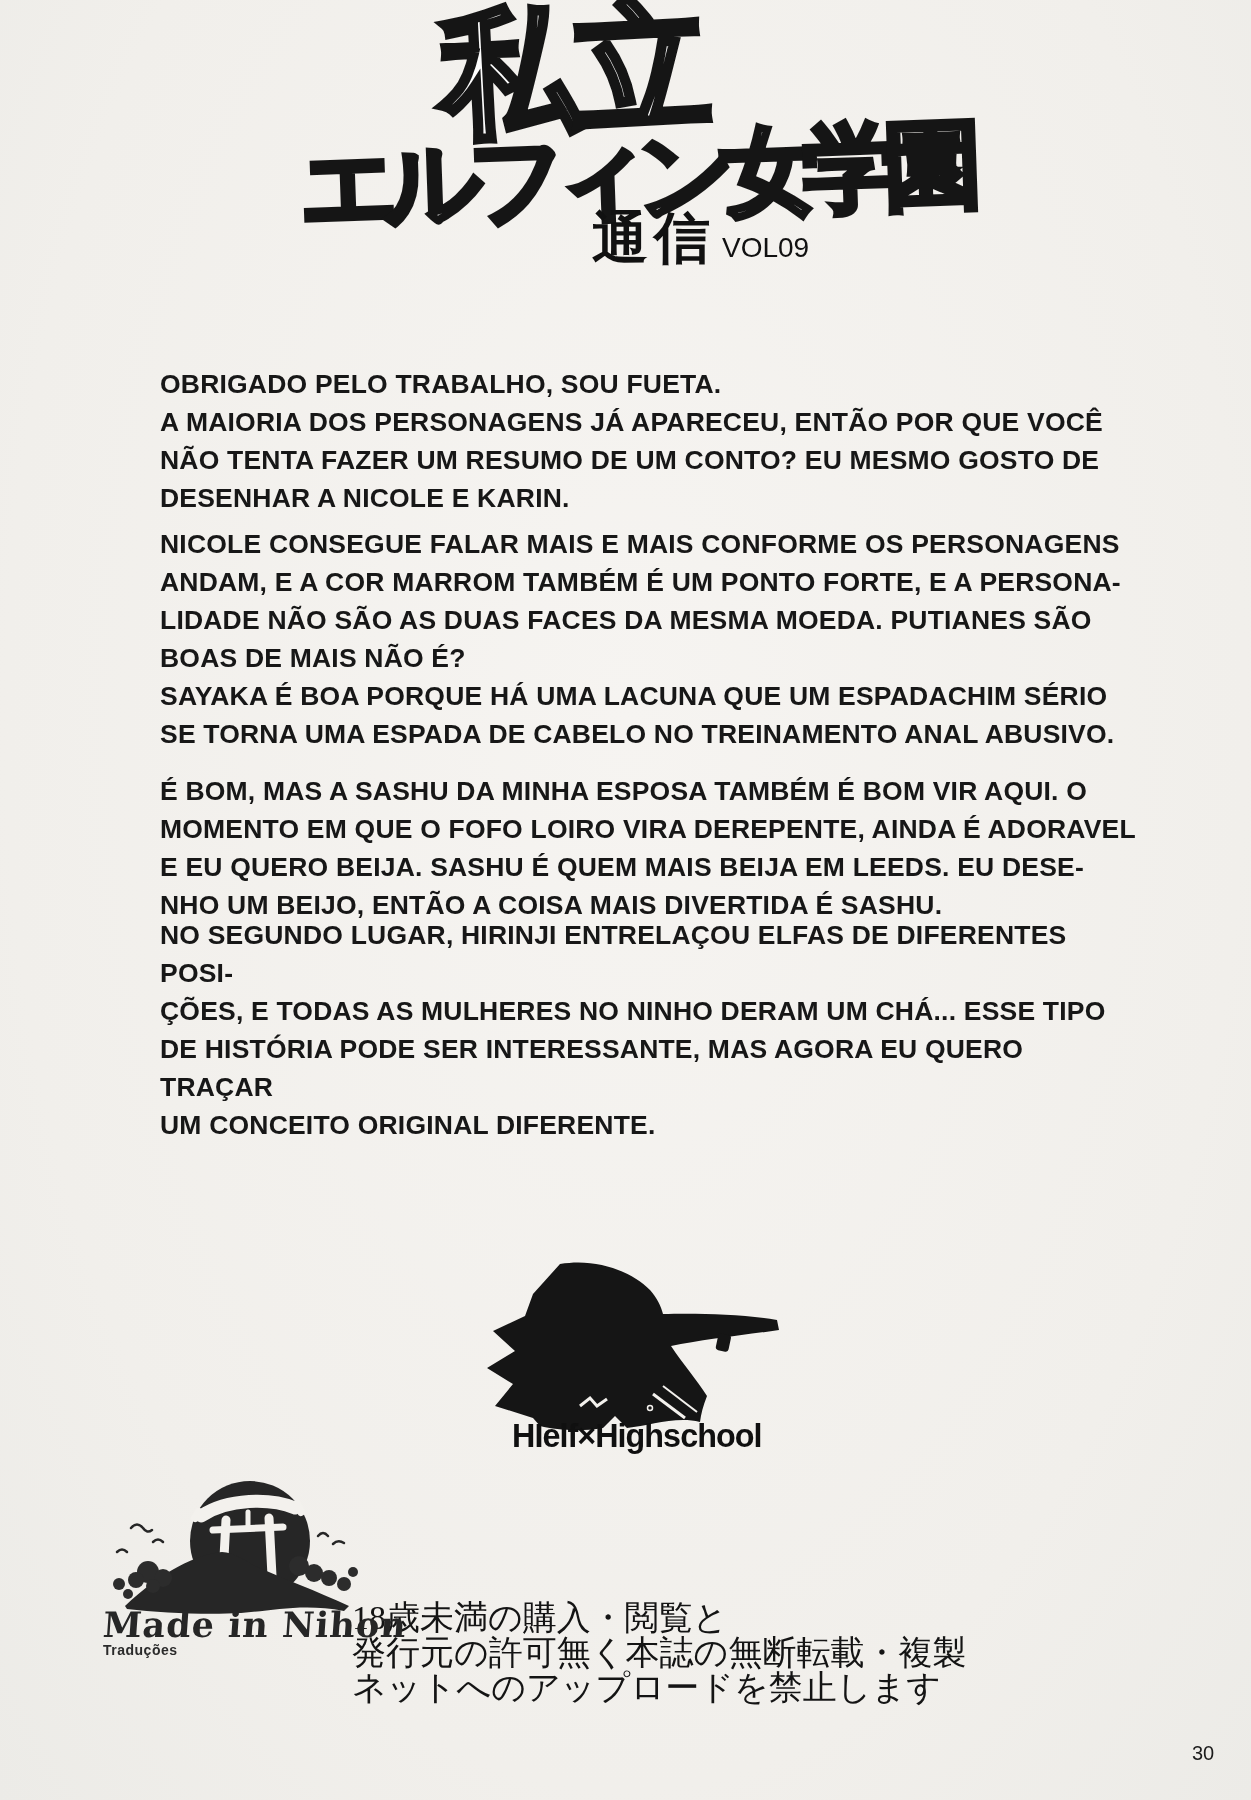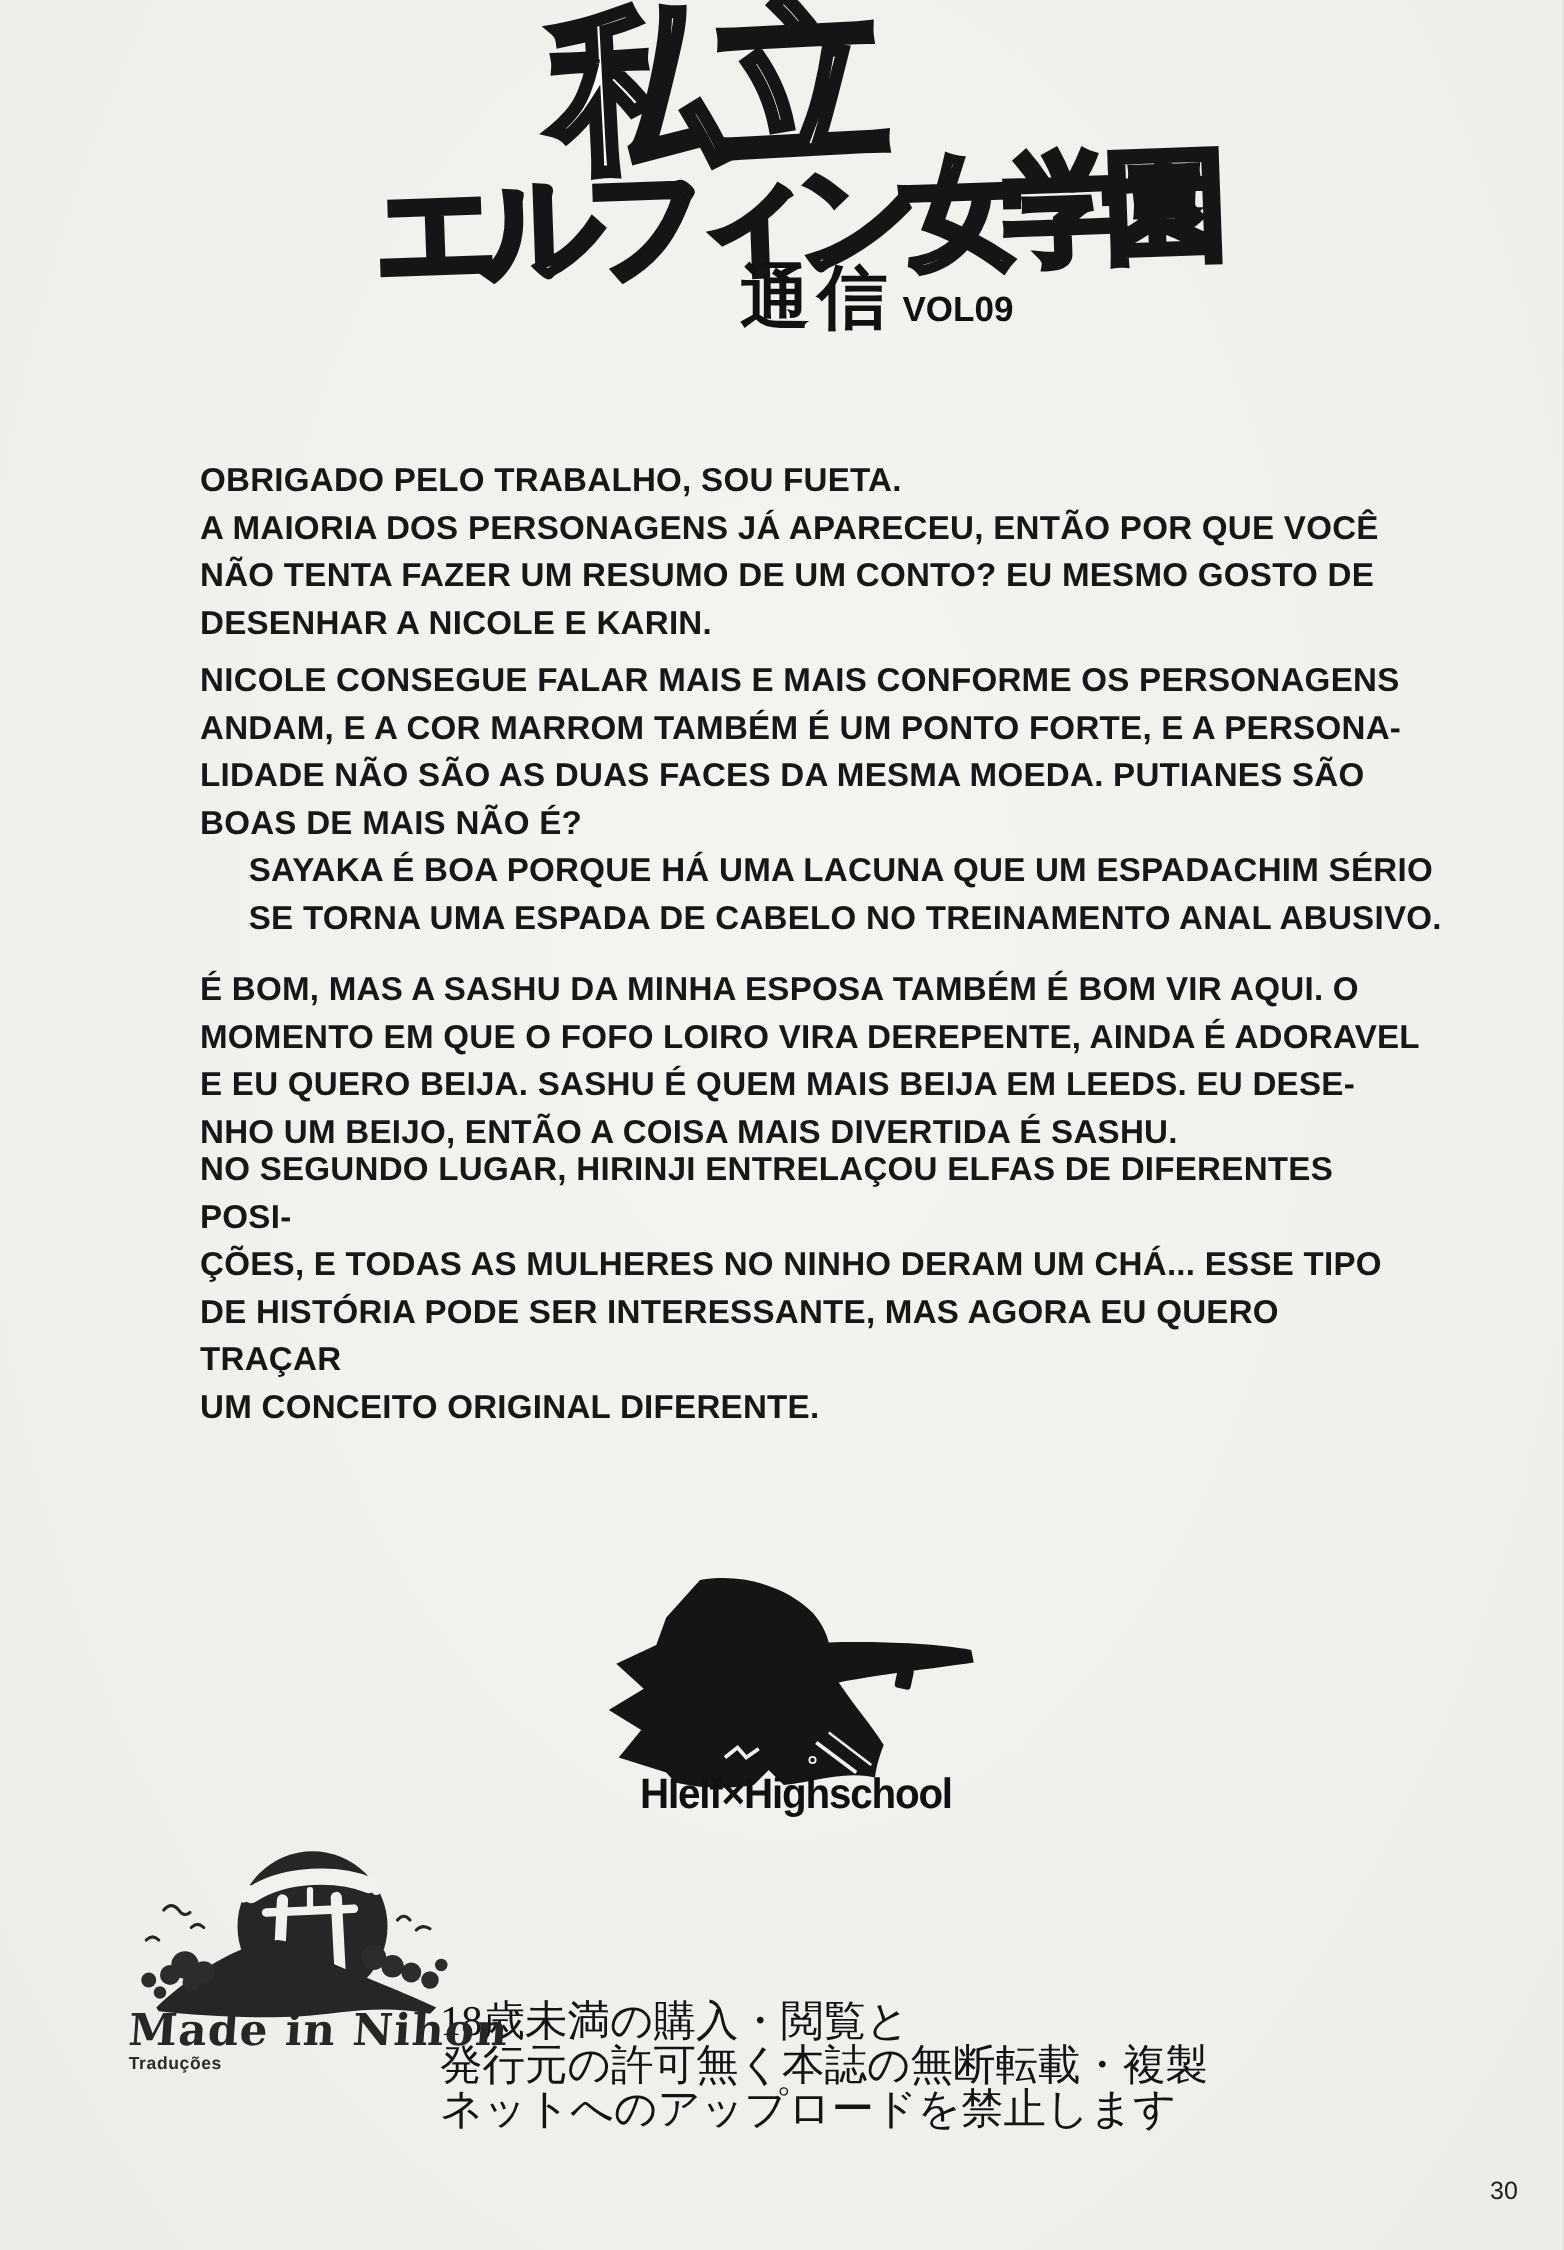--- a/index.html
+++ b/index.html
@@ -35,35 +35,35 @@
   .title-l3{
     position:absolute;left:592px;top:210px;
     white-space:nowrap;
   }
   .title-l3-main{
     font-size:56px;font-weight:900;line-height:1;
     letter-spacing:6px;color:#111;
     font-family:Liberation Sans, sans-serif;
   }
   .title-vol{
-    font-size:28px;font-weight:700;color:#111;
+    font-size:28px;font-weight:400;color:#111;
     letter-spacing:0px;margin-left:6px;
     font-family:"Liberation Sans", sans-serif;
   }
   
   .afterword-p{
     position:absolute;left:160px;width:980px;
     margin:0;
     font-size:26.5px;font-weight:700;
     line-height:38px;
     letter-spacing:0.2px;
     white-space:pre-line;
     color:#171717;
   }
-  .p1{top:365px;} .p2{top:525px;} .p3{top:677px;margin-left:39px;}
+  .p1{top:365px;} .p2{top:525px;} .p3{top:677px;}
   .p4{top:772px;} .p5{top:916px;} .p6{top:1063px;}
   
   .silhouette-wrap{position:absolute;left:445px;top:1256px;width:350px;height:200px;}
   .logotype{
     position:absolute;left:512px;top:1416px;width:250px;
     font-size:34px;font-weight:900;letter-spacing:-1px;
     color:#101010;transform:scaleX(0.95);transform-origin:left;
     white-space:nowrap;
   }
   

